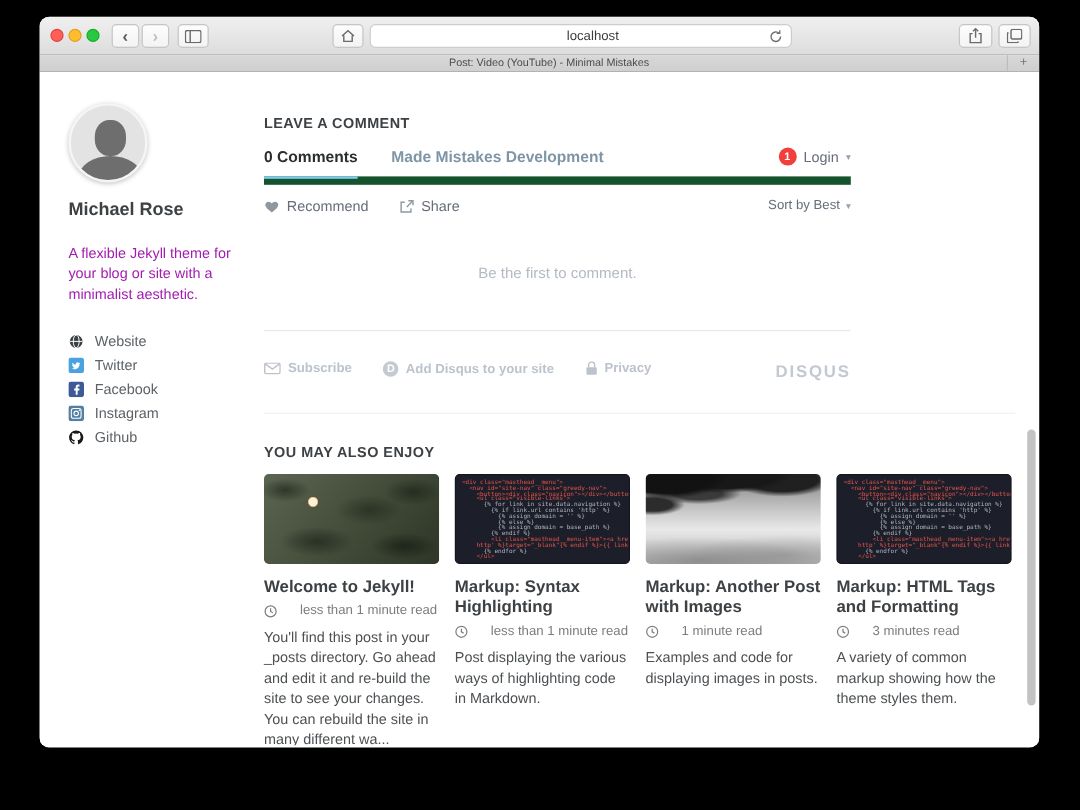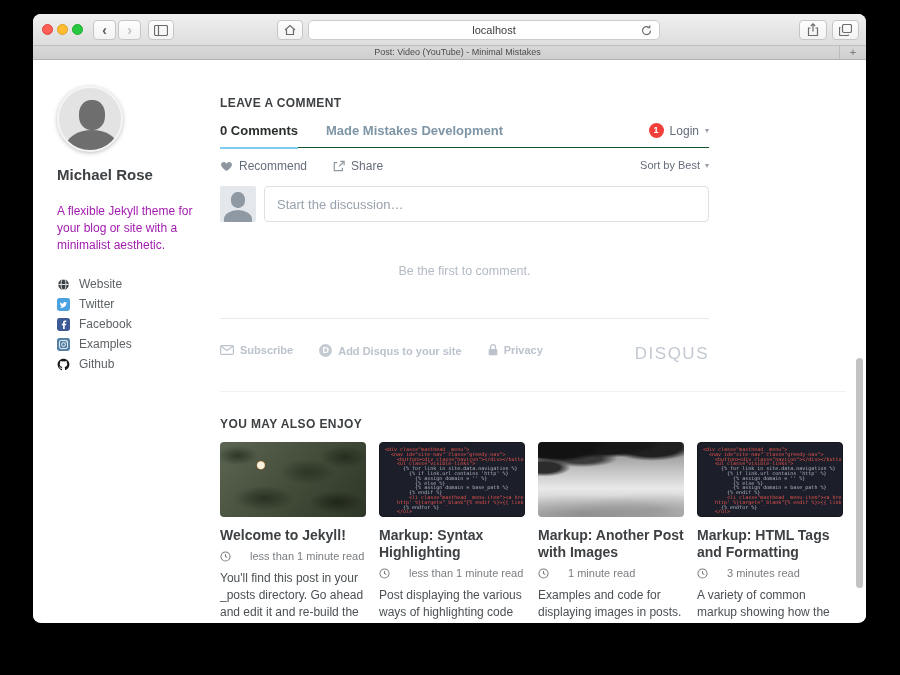--- a/index.html
+++ b/index.html
@@ -53,21 +53,21 @@
   .side-bio  { margin-top:20px; font-size:12px; line-height:17px; color:#a21caf; }
   .side-links { margin-top:20px; }
   .side-link { display:flex; align-items:center; gap:9px; height:20px; font-size:12px; color:#5d6266; cursor:pointer; }
   .side-link svg { flex:0 0 auto; }
 
   
   .main { position:absolute; left:187px; top:36px; width:626px; }
   .sec-head { font-size:12px; font-weight:bold; letter-spacing:.4px; color:#3d4144; }
 
   .disqus { width:489px; margin-top:13px; }
-  .dq-tabs { display:flex; align-items:center; border-bottom:1px solid #14532d; padding-bottom:9px; }
+  .dq-tabs { display:flex; align-items:center; border-bottom:7px solid #14532d; padding-bottom:9px; }
   .dq-count { font-size:13px; font-weight:bold; color:#2a2e2e; position:relative; }
   .dq-count::after { content:""; position:absolute; left:0; right:0; bottom:-11px; height:2px; background:#80ccf0; }
   .dq-forum { font-size:13px; font-weight:bold; color:#7e95a6; margin-left:28px; }
   .dq-login { margin-left:auto; display:flex; align-items:center; gap:6px; }
   .dq-badge { width:15px; height:15px; border-radius:50%; background:#f1403b; color:#fff;
               font-size:9px; font-weight:bold; text-align:center; line-height:15px; }
   .dq-login-label { font-size:12px; color:#656c7a; }
   .caret { font-size:8px; color:#9aa0ab; }
   .dq-actions { display:flex; align-items:flex-start; margin-top:11px; font-size:12px; color:#656c7a; }
   .dq-act { display:flex; align-items:center; gap:6px; cursor:pointer; }
@@ -78,21 +78,21 @@
   .dq-avatar .head { position:absolute; left:11px; top:6px; width:14px; height:16px; border-radius:46%; background:#8e99a4; }
   .dq-avatar .body { position:absolute; left:4px; top:24px; width:28px; height:18px; border-radius:50% 50% 0 0; background:#8e99a4; }
   .dq-input { flex:1; margin-left:8px; height:36px; border:1px solid #dde1e6; border-radius:4px;
               font-size:13px; color:#2a2e2e; padding:0 12px; font-family:"Liberation Sans",sans-serif; }
   .dq-input::placeholder { color:#98a2ac; }
   .dq-empty { margin-top:42px; text-align:center; font-size:12.5px; color:#b3bac2; }
   .dq-div { margin-top:40px; border-top:1px solid #e7e9ee; }
   .dq-footer { display:flex; align-items:flex-start; margin-top:25px; }
   .dq-flink { display:flex; align-items:center; gap:6px; font-size:11px; font-weight:bold; color:#bcc3cc; cursor:pointer; }
   .dq-flink + .dq-flink { margin-left:26px; }
-  .dq-logo { margin-left:auto; font-size:17px; font-weight:normal; letter-spacing:1.5px; color:#c3c9d2; }
+  .dq-logo { margin-left:auto; font-size:14px; font-weight:bold; letter-spacing:1.5px; color:#c3c9d2; }
   .d-circle { width:13px; height:13px; border-radius:50%; background:#c3cad2; color:#fff;
               font-size:9px; font-weight:bold; text-align:center; line-height:13px; }
 
   .big-div { margin-top:27px; border-top:1px solid #f0f1f2; }
   .related-head { margin-top:25px; }
   .cards { margin-top:11px; display:grid; grid-template-columns:repeat(4,146px); column-gap:13px; }
   .card { cursor:pointer; }
   .card-img { width:146px; height:75px; border-radius:4px; border:1px solid #e9e9e9; overflow:hidden; position:relative; }
   .card-title { margin-top:10px; font-size:14px; font-weight:bold; line-height:17px; color:#3d4144; }
   .card-meta { margin-top:6px; display:flex; align-items:center; gap:19px; font-size:11px; color:#7a7d80; }
@@ -207,21 +207,21 @@
             </svg>
           <span>Facebook</span>
         </div>
         <div class="side-link">
           <svg width="13" height="13" viewBox="0 0 16 16">
               <rect width="16" height="16" rx="3" fill="#527fa4"></rect>
               <rect x="3" y="3" width="10" height="10" rx="2.2" fill="none" stroke="#fff" stroke-width="1.1"></rect>
               <circle cx="8" cy="8" r="2.3" fill="none" stroke="#fff" stroke-width="1.1"></circle>
               <circle cx="11.2" cy="4.8" r="0.8" fill="#fff"></circle>
             </svg>
-          <span>Examples</span>
+          <span>Instagram</span>
         </div>
         <div class="side-link">
           <svg width="13" height="13" viewBox="0 0 16 16">
               <path fill="#191717" d="M8 .8C4 .8.7 4.1.7 8.1c0 3.2 2.1 6 5 6.9.4.1.5-.2.5-.4v-1.4c-2 .4-2.5-1-2.5-1-.3-.8-.8-1.1-.8-1.1-.7-.5 0-.5 0-.5.7.1 1.1.8 1.1.8.7 1.1 1.7.8 2.2.6.1-.5.3-.8.5-1-1.6-.2-3.3-.8-3.3-3.6 0-.8.3-1.4.7-1.9-.1-.2-.3-.9.1-1.9 0 0 .6-.2 2 .7a7 7 0 0 1 3.6 0c1.4-.9 2-.7 2-.7.4 1 .2 1.7.1 1.9.5.5.7 1.1.7 1.9 0 2.8-1.7 3.4-3.3 3.6.3.2.5.7.5 1.4v2.1c0 .2.1.5.5.4 2.9-1 5-3.7 5-6.9C15.3 4.1 12 .8 8 .8z"></path>
             </svg>
           <span>Github</span>
         </div>
       </div>
     </div>
 
@@ -251,27 +251,20 @@
                 <path d="M7 7.5 L12.5 2"></path>
                 <path d="M8.5 1.5 H13 V6"></path>
               </svg>
             <span>Share</span>
           </span>
           <span class="dq-sort">
             <span>Sort by Best</span>
             <span class="caret">▾</span>
           </span>
         </div>
-        <div class="dq-compose">
-          <div class="dq-avatar">
-            <div class="head"></div>
-              <div class="body"></div>
-          </div>
-          <input class="dq-input" type="text" placeholder="Start the discussion…" style="">
-        </div>
         <div class="dq-empty">Be the first to comment.</div>
         <div class="dq-div"></div>
         <div class="dq-footer">
           <span class="dq-flink">
             <svg width="14" height="10" viewBox="0 0 14 10" fill="none" stroke="#bcc3cc" stroke-width="1.2">
                 <rect x="0.6" y="0.6" width="12.8" height="8.8" rx="1.2"></rect>
                 <path d="M1 1.2 L7 5.5 L13 1.2"></path>
               </svg>
             <span>Subscribe</span>
           </span>

